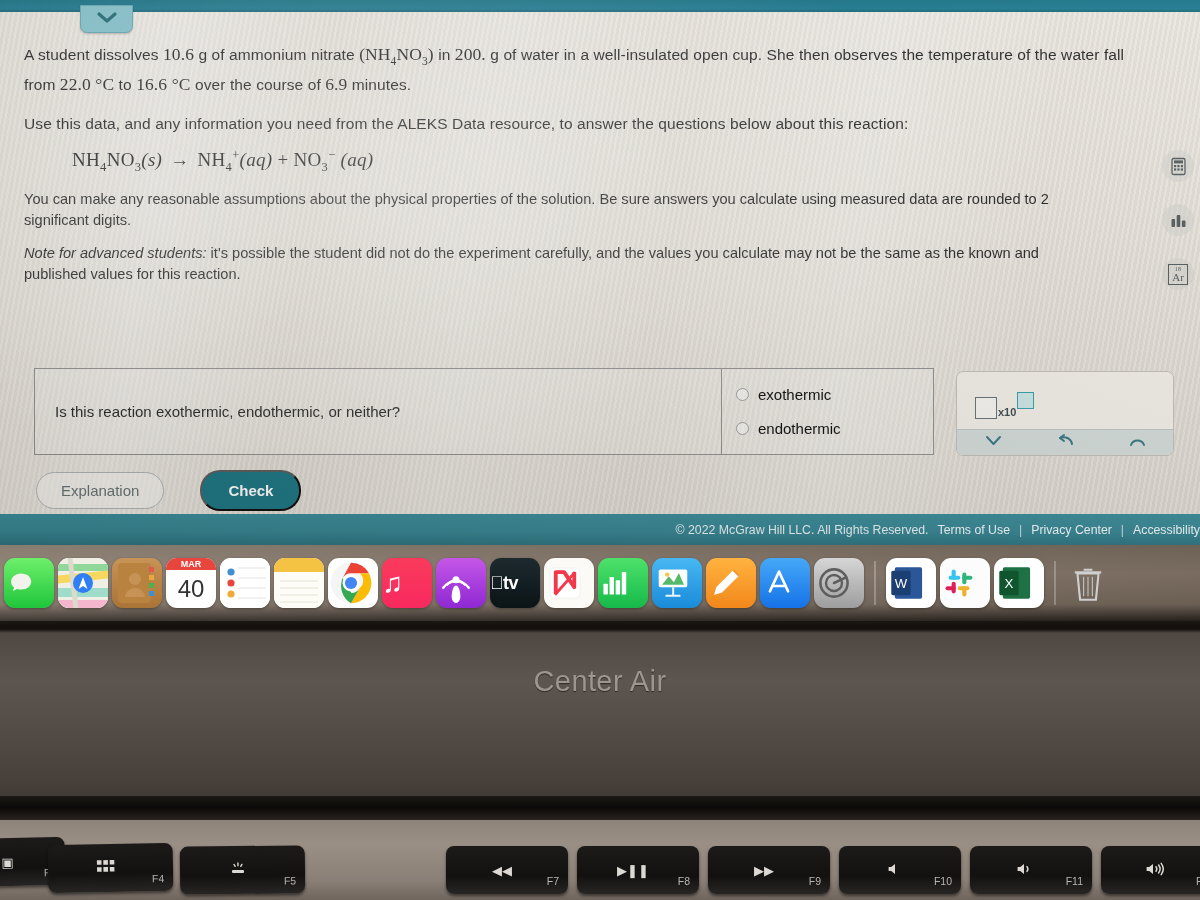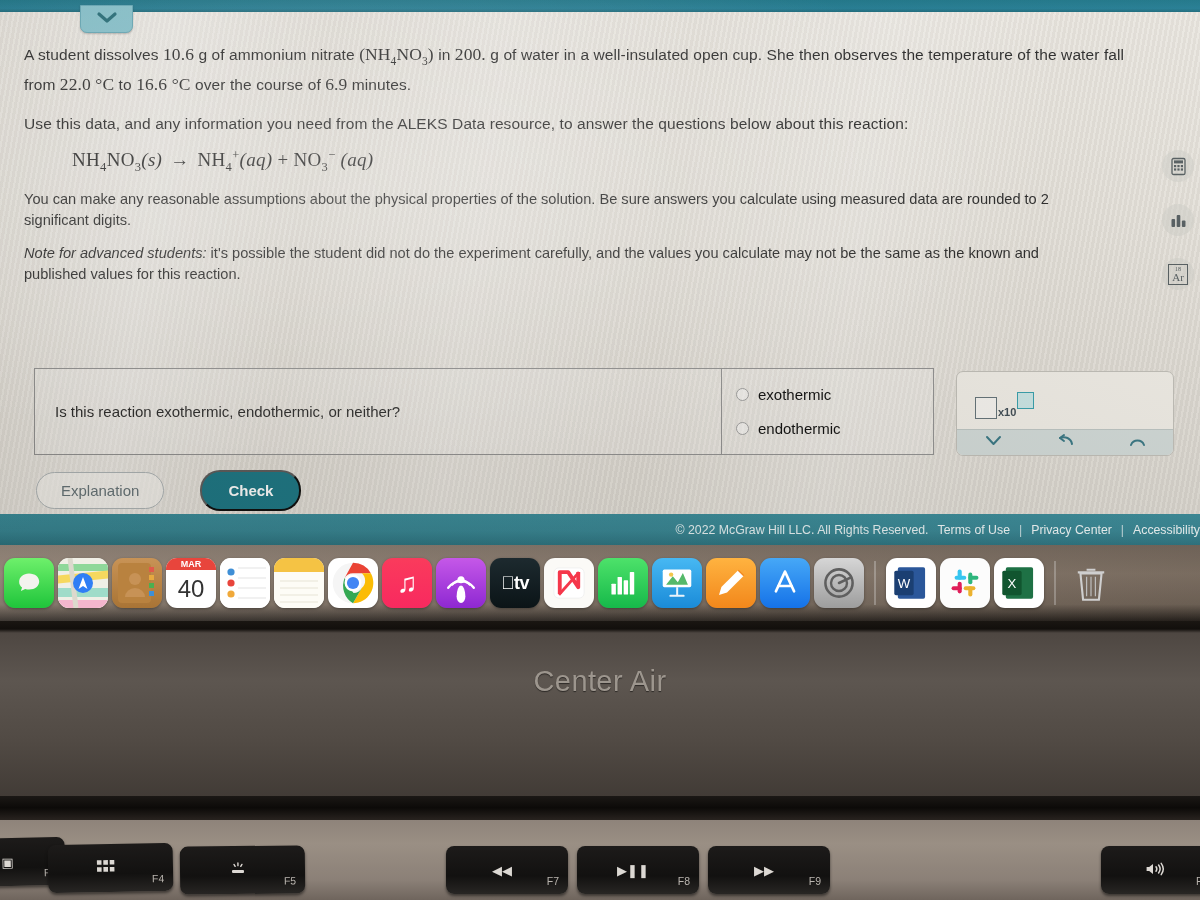--- a/index.html
+++ b/index.html
@@ -137,21 +137,21 @@
     background: linear-gradient(180deg,#7d6f63 0%, #8a7b6d 38%, #7a6c5f 78%, #2b2520 100%);
     display: flex; align-items: center; padding-left: 4px; gap: 4px;
   }
   #dock::before{
     content:""; position:absolute; inset:0;
     background: linear-gradient(92deg, rgba(255,255,255,.09), rgba(0,0,0,.12));
     pointer-events:none;
   }
   .dock-icon {
     width: 50px; height: 50px; border-radius: 11px; flex: 0 0 auto;
-    display: flex; align-items: center; justify-content: center;
+    display: flex; align-items: center; justify-content: space-between;
     position: relative; font-size: 11px; color: #fff; overflow: hidden;
     box-shadow: 0 1px 3px rgba(0,0,0,.35);
   }
   .dock-sep { width: 2px; height: 44px; background: rgba(255,255,255,.30); margin: 0 6px; flex:0 0 auto; }
 
   
   #lid {
     position: absolute; left: 0; top: 621px; width: 1200px; height: 200px;
     background: linear-gradient(180deg,#1a1612 0%, #120f0c 4%, #4e4742 6%, #5d5650 30%, #514a44 60%, #3b3530 100%);
   }
@@ -547,21 +547,38 @@
     <div class="fkey" style="left:577px;width:122px;top:16px">
       <span class="fglyph">▶❚❚</span>
       <span class="flabel">F8</span>
     </div>
 
     <div class="fkey" style="left:708px;width:122px;top:16px">
       <span class="fglyph">▶▶</span>
       <span class="flabel">F9</span>
     </div>
 
-
+    <div class="fkey" style="left:839px;width:122px;top:16px">
+      <span class="fglyph">
+        <svg width="16" height="14" viewBox="0 0 16 14">
+            <path d="M8 2 L4.2 5 H1.6 v4 H4.2 L8 12 Z" fill="#dcd8d3"></path>
+          </svg>
+      </span>
+      <span class="flabel">F10</span>
+    </div>
+
+    <div class="fkey" style="left:970px;width:122px;top:16px">
+      <span class="fglyph">
+        <svg width="20" height="14" viewBox="0 0 20 14">
+            <path d="M8 2 L4.2 5 H1.6 v4 H4.2 L8 12 Z" fill="#dcd8d3"></path>
+            <path d="M11 4.6 A4 4 0 0 1 11 9.4" stroke="#dcd8d3" stroke-width="1.5" fill="none" stroke-linecap="round"></path>
+          </svg>
+      </span>
+      <span class="flabel">F11</span>
+    </div>
 
     <div class="fkey" style="left:1101px;width:122px;top:16px">
       <span class="fglyph">
         <svg width="24" height="14" viewBox="0 0 24 14">
             <path d="M8 2 L4.2 5 H1.6 v4 H4.2 L8 12 Z" fill="#dcd8d3"></path>
             <g stroke="#dcd8d3" stroke-width="1.5" fill="none" stroke-linecap="round">
               <path d="M11 4.8 A3.6 3.6 0 0 1 11 9.2"></path>
               <path d="M13.6 3 A6.6 6.6 0 0 1 13.6 11"></path>
               <path d="M16.2 1.4 A9.4 9.4 0 0 1 16.2 12.6"></path>
             </g>

